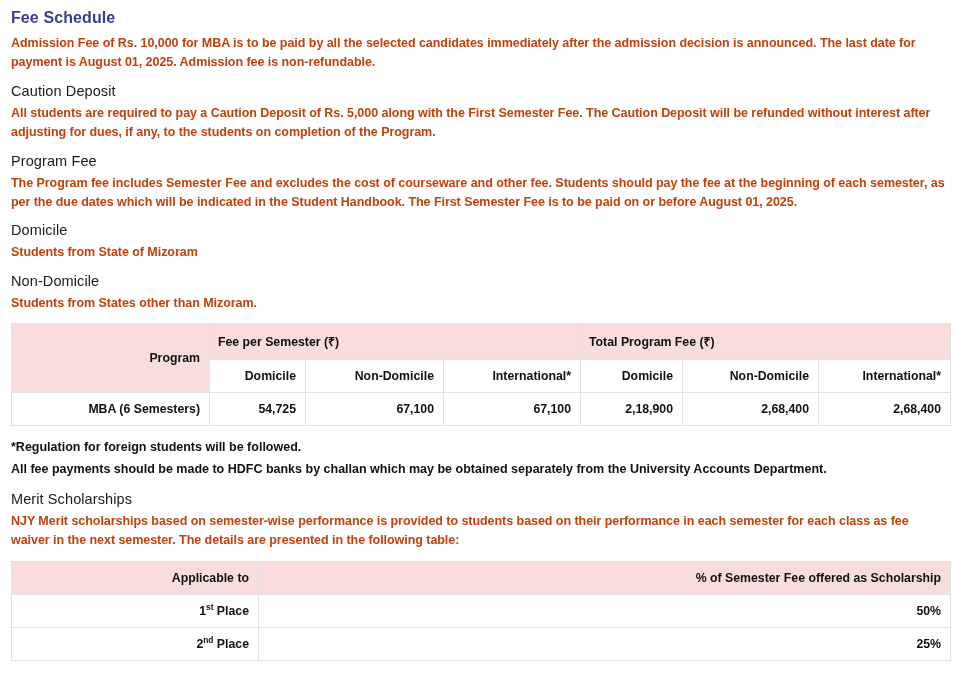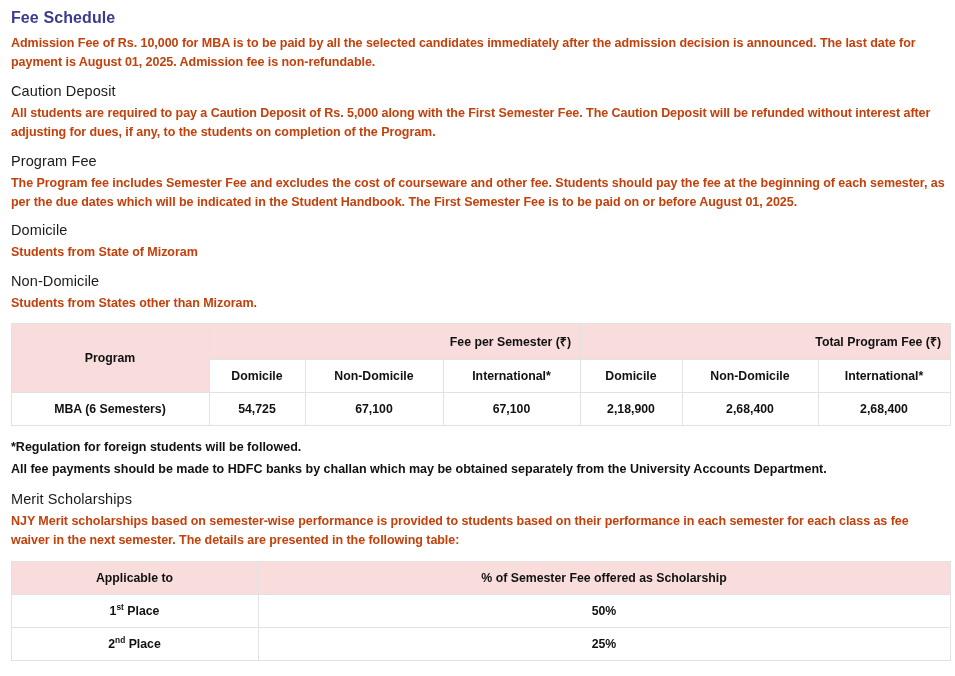--- a/index.html
+++ b/index.html
@@ -59,35 +59,35 @@
     width: 939px;
     margin: 10px 0 0 1px;
     table-layout: fixed;
     background: #ffffff;
   }
   table.doc-table th,
   table.doc-table td {
     border: 1px solid #e2e2e2;
     padding: 9px 9px 9px 8px;
     font-size: 12.3px;
-    text-align: center;
+    text-align: right;
     vertical-align: middle;
     color: #111111;
     box-sizing: border-box;
   }
   table.doc-table th {
     background: #f9dcdc;
     font-weight: bold;
   }
   table.doc-table th.sub {
     background: #ffffff;
     font-weight: bold;
   }
   table.doc-table th.center {
-    text-align: right;
+    text-align: left;
   }
   table.doc-table td {
     background: #ffffff;
     font-weight: bold;
   }
   .fee-table col.c-prog   { width: 198px; }
   .fee-table col.c-d1     { width: 96px; }
   .fee-table col.c-nd1    { width: 138px; }
   .fee-table col.c-i1     { width: 137px; }
   .fee-table col.c-d2     { width: 102px; }

